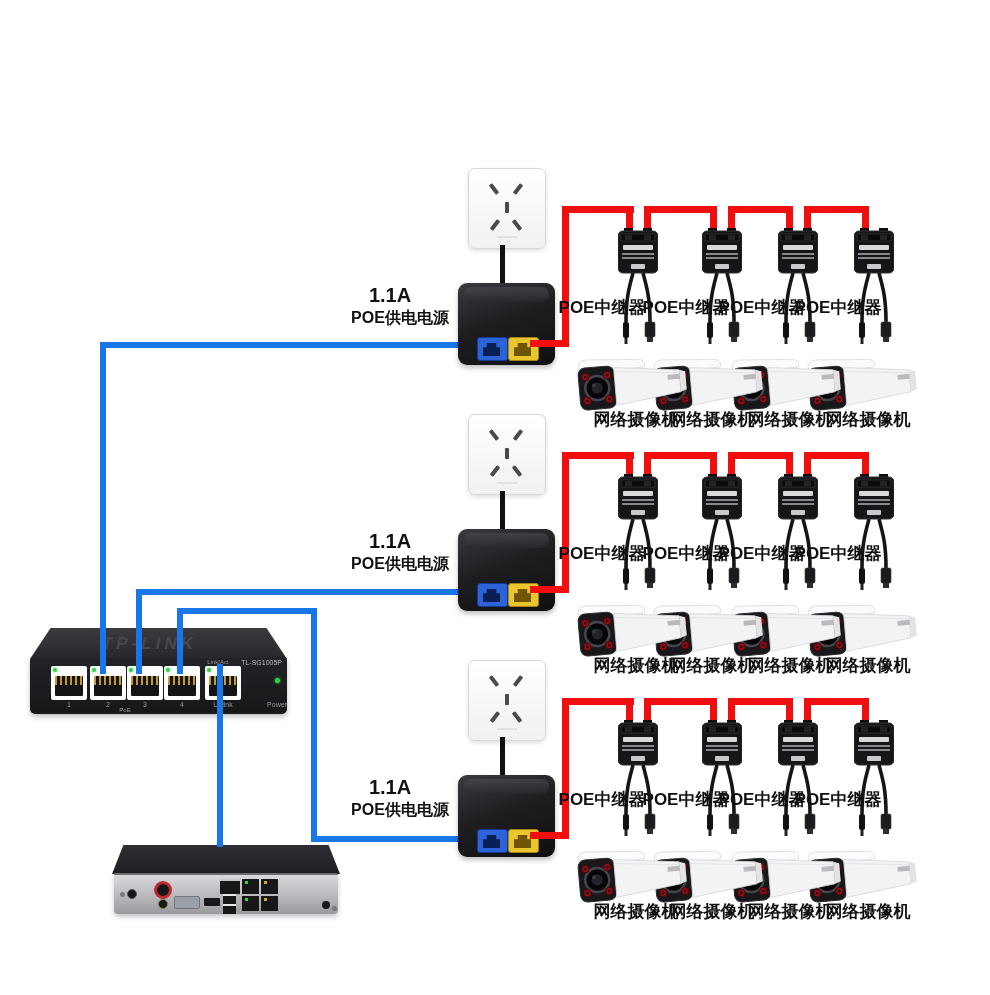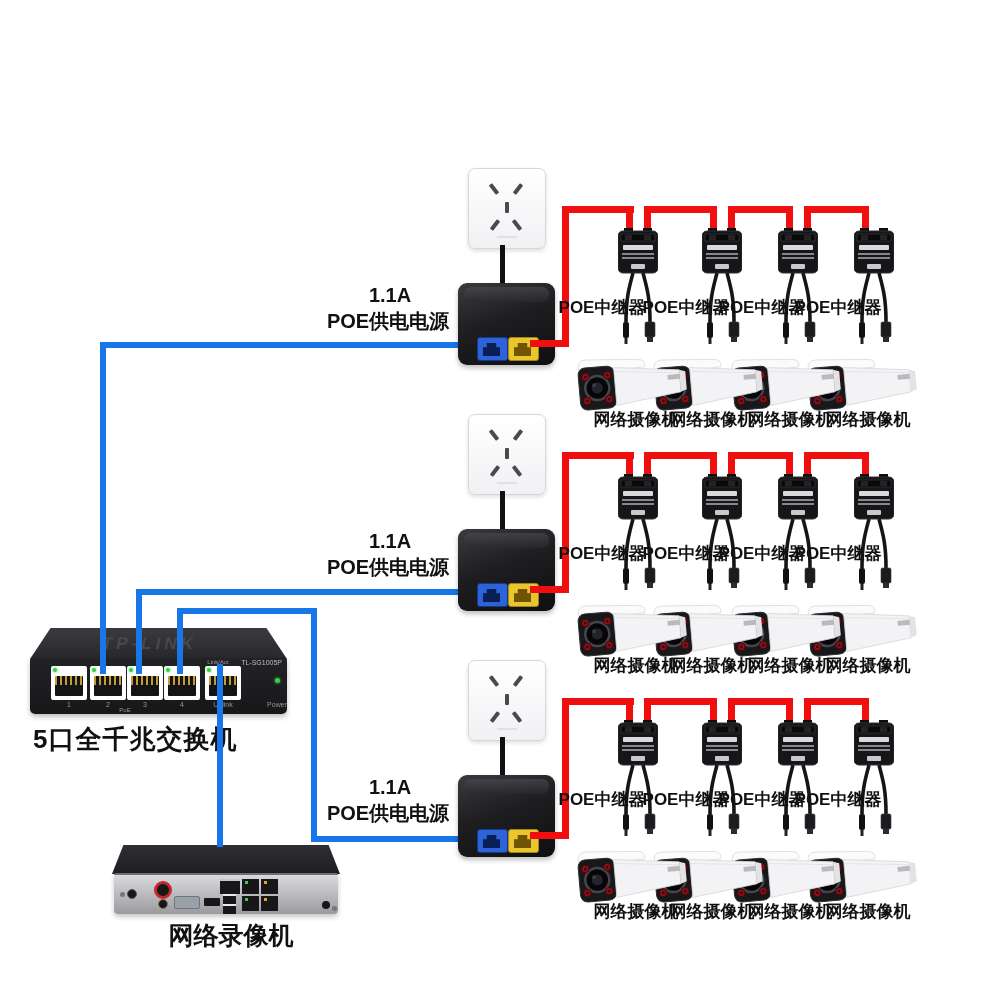--- a/index.html
+++ b/index.html
@@ -28,21 +28,21 @@
   .psu:before{content:"";position:absolute;left:6px;top:4px;right:6px;height:15px;border-radius:7px;
        background:linear-gradient(#4a4a50,#2a2a2e);opacity:.65;}
   .port{position:absolute;top:54px;width:29px;height:22px;border-radius:3px;}
   .pblue{left:19px;background:#2c63d8;border:1px solid #16398f;}
   .pyellow{left:50px;background:#e9c62c;border:1px solid #a5831a;}
   .port:after{content:"";position:absolute;left:5px;top:5px;width:17px;height:13px;
        clip-path:polygon(0 32%,22% 32%,22% 0,78% 0,78% 32%,100% 32%,100% 100%,0 100%);}
   .pblue:after{background:#0a1f55;}
   .pyellow:after{background:#6e5403;}
   .l-cur{left:330px;top:116px;width:120px;font-size:20px;}
-  .l-psu{left:318px;top:140px;width:140px;font-size:20px;}
+  .l-psu{left:330px;top:140px;width:140px;font-size:16px;}
   
   .rep{position:absolute;top:60px;width:40px;height:122px;}
   .rep.u0{left:618px}.rep.u1{left:702px}.rep.u2{left:778px}.rep.u3{left:854px}
   .replbl{position:absolute;top:128px;width:110px;font-size:17px;}
   .replbl.u0{left:547px}.replbl.u1{left:631px}.replbl.u2{left:707px}.replbl.u3{left:783px}
   .cam{position:absolute;top:184px;width:112px;height:62px;transform:rotate(-5deg);}
   .cam.u0{left:576px;z-index:4}.cam.u1{left:652px;z-index:3}.cam.u2{left:730px;z-index:2}.cam.u3{left:806px;z-index:1}
   .camlbl{position:absolute;top:240px;width:120px;font-size:17px;}
   .camlbl.u0{left:576px}.camlbl.u1{left:652px}.camlbl.u2{left:730px}.camlbl.u3{left:808px}
   
@@ -92,21 +92,20 @@
     <div class="swled" style="left:177px;top:10px"></div>
     <div class="swtxt" style="left:21px;top:43px;width:36px">1</div>
     <div class="swtxt" style="left:60px;top:43px;width:36px">2</div>
     <div class="swtxt" style="left:97px;top:43px;width:36px">3</div>
     <div class="swtxt" style="left:134px;top:43px;width:36px">4</div>
     <div class="swtxt" style="left:80px;top:49px;width:30px;font-size:6px">PoE</div>
     <div class="swtxt" style="left:175px;top:43px;width:36px">Uplink</div>
     <div class="swled" style="left:245px;top:20px;width:5px;height:5px"></div>
     <div class="swtxt" style="left:232px;top:43px;width:30px">Power</div>
   </div>
-  <div class="lbl sw-cap">5口全千兆交换机</div>
 
   <div class="abs nvr-top"></div>
   <div class="abs nvr-front">
     <div class="np" style="left:6px;top:17px;width:5px;height:5px;border-radius:50%;background:#77777c"></div>
     <div class="np" style="left:13px;top:14px;width:8px;height:8px;border-radius:50%;border:1px solid #55555a"></div>
     <div class="np" style="left:40px;top:6px;width:12px;height:12px;border-radius:50%;border:3px solid #c2282e"></div>
     <div class="np" style="left:44px;top:24px;width:8px;height:8px;border-radius:50%;border:1px solid #8a7a40"></div>
     <div class="np" style="left:60px;top:21px;width:24px;height:11px;background:#9aa0a8;border:1px solid #70757c;border-radius:2px"></div>
     <div class="np" style="left:90px;top:23px;width:16px;height:8px;border-radius:1px"></div>
     <div class="np" style="left:106px;top:4px;width:20px;height:13px;border-top:2px solid #c6c6ca"></div>
@@ -116,21 +115,20 @@
     <div class="np" style="left:147px;top:4px;width:17px;height:15px"></div>
     <div class="np" style="left:128px;top:21px;width:17px;height:15px"></div>
     <div class="np" style="left:147px;top:21px;width:17px;height:15px"></div>
     <div class="np" style="left:131px;top:6px;width:3px;height:3px;background:#35d145"></div>
     <div class="np" style="left:150px;top:6px;width:3px;height:3px;background:#e2a32b"></div>
     <div class="np" style="left:131px;top:23px;width:3px;height:3px;background:#35d145"></div>
     <div class="np" style="left:150px;top:23px;width:3px;height:3px;background:#e2a32b"></div>
     <div class="np" style="left:208px;top:26px;width:8px;height:8px;border-radius:50%"></div>
     <div class="np" style="left:218px;top:31px;width:5px;height:5px;border-radius:50%;background:#77777c"></div>
   </div>
-  <div class="lbl nvr-cap">网络录像机</div>
 
   <div class="abs cb" style="left:100px;top:342px;width:382px;height:6px"></div>
   <div class="abs cb" style="left:100px;top:342px;width:6px;height:332px"></div>
   <div class="abs cb" style="left:136px;top:589px;width:346px;height:6px"></div>
   <div class="abs cb" style="left:136px;top:589px;width:6px;height:85px"></div>
   <div class="abs cb" style="left:177px;top:608px;width:140px;height:6px"></div>
   <div class="abs cb" style="left:177px;top:608px;width:6px;height:66px"></div>
   <div class="abs cb" style="left:311px;top:608px;width:6px;height:234px"></div>
   <div class="abs cb" style="left:311px;top:836px;width:171px;height:6px"></div>
   <div class="abs cb" style="left:217px;top:664px;width:6px;height:183px"></div>

